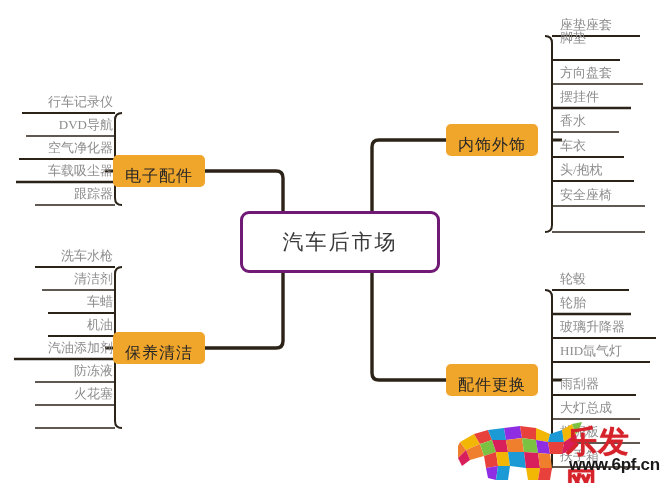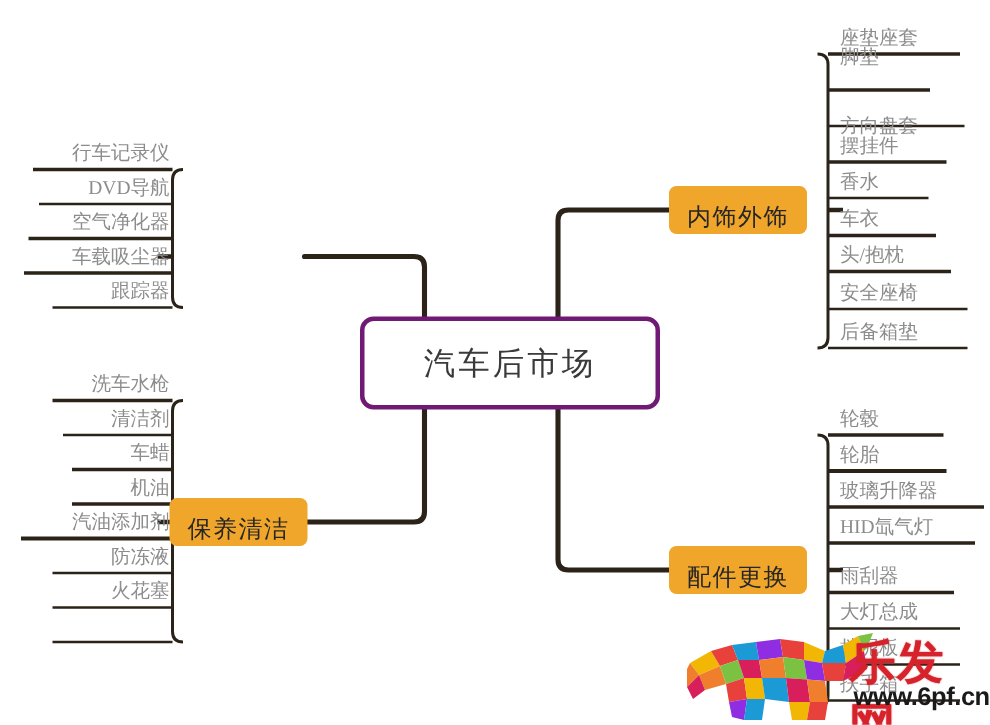--- a/index.html
+++ b/index.html
@@ -156,20 +156,23 @@
     <line x1="552" y1="395" x2="636" y2="395" stroke="#2B2218" stroke-width="2.2"></line>
     <line x1="552" y1="419" x2="640" y2="419" stroke="#2B2218" stroke-width="1.6"></line>
     <line x1="552" y1="443" x2="640" y2="443" stroke="#2B2218" stroke-width="1.6"></line>
     <line x1="552" y1="467" x2="640" y2="467" stroke="#2B2218" stroke-width="1.6"></line>
   </svg>
 
   <div class="center-node" style="left:240px; top:211px; width:200px; height:62px;">
     <span>汽车后市场</span>
   </div>
 
+  <div class="branch-node" style="left:113px; top:155px; width:92px; height:32px;">
+    <span>电子配件</span>
+  </div>
 
   <div class="branch-node" style="left:113px; top:332px; width:92px; height:32px;">
     <span>保养清洁</span>
   </div>
 
   <div class="branch-node" style="left:446px; top:124px; width:92px; height:32px;">
     <span>内饰外饰</span>
   </div>
 
   <div class="branch-node" style="left:446px; top:364px; width:92px; height:32px;">
@@ -213,40 +216,37 @@
   <div class="leaf align-right" style="left:10px; top:386px; width:103px;">
     <span>火花塞</span>
   </div>
 
   <div class="leaf align-left" style="left:560px; top:17px; width:98px;">
     <span>座垫座套</span>
   </div>
   <div class="leaf align-left" style="left:560px; top:30px; width:98px;">
     <span>脚垫</span>
   </div>
-  <div class="leaf align-left" style="left:560px; top:65px; width:98px;margin-top:11px;">
+  <div class="leaf align-left" style="left:560px; top:65px; width:98px;">
     <span>方向盘套</span>
   </div>
   <div class="leaf align-left" style="left:560px; top:89px; width:98px;">
     <span>摆挂件</span>
   </div>
   <div class="leaf align-left" style="left:560px; top:113px; width:98px;">
     <span>香水</span>
   </div>
   <div class="leaf align-left" style="left:560px; top:138px; width:98px;">
     <span>车衣</span>
   </div>
   <div class="leaf align-left" style="left:560px; top:162px; width:98px;">
     <span>头/抱枕</span>
   </div>
   <div class="leaf align-left" style="left:560px; top:187px; width:98px;">
     <span>安全座椅</span>
-  </div>
-  <div class="leaf align-left" style="left:560px; top:213px; width:98px;">
-    <span>后备箱垫</span>
   </div>
 
   <div class="leaf align-left" style="left:560px; top:271px; width:98px;">
     <span>轮毂</span>
   </div>
   <div class="leaf align-left" style="left:560px; top:295px; width:98px;">
     <span>轮胎</span>
   </div>
   <div class="leaf align-left" style="left:560px; top:319px; width:98px;">
     <span>玻璃升降器</span>

